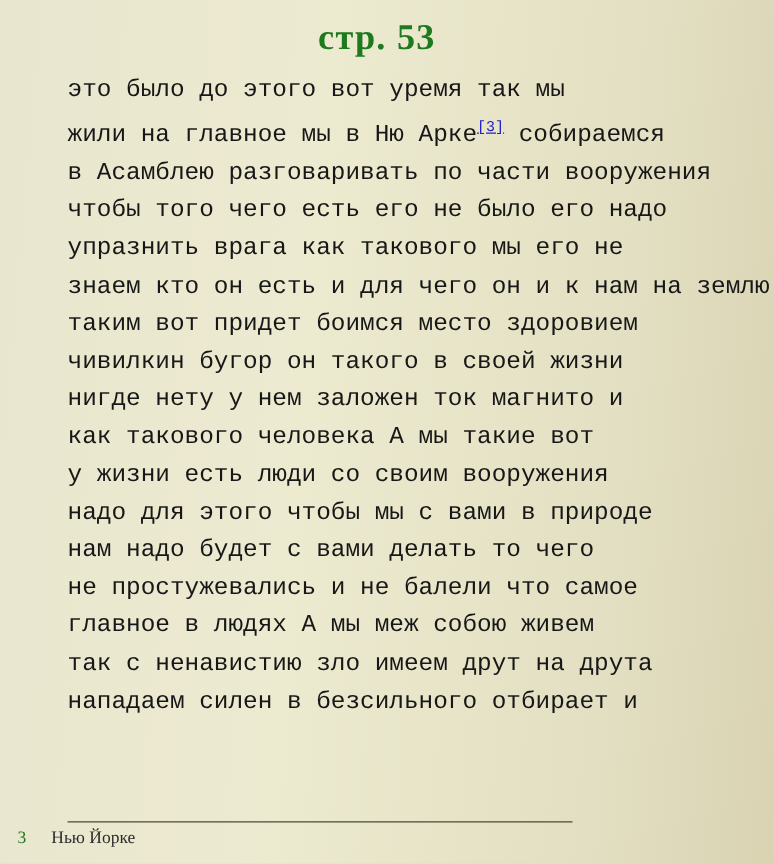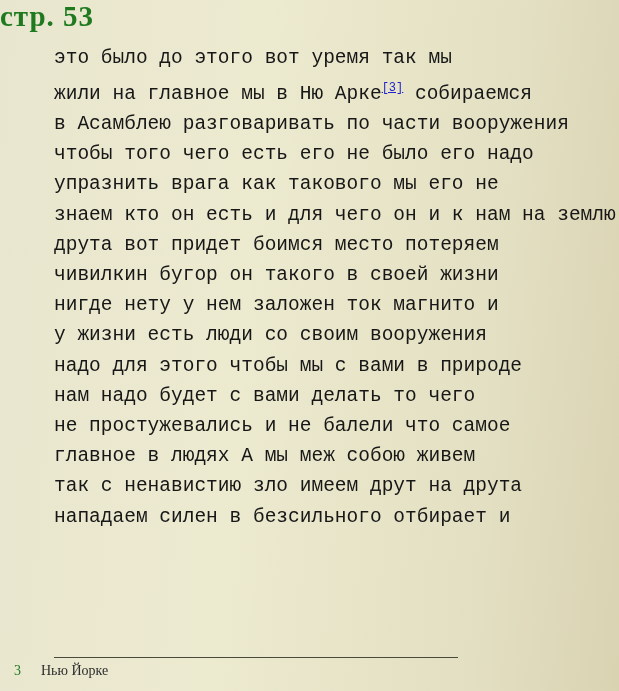--- a/index.html
+++ b/index.html
@@ -17,24 +17,26 @@
   .page {
     position: absolute;
     left: 0;
     top: 0;
     width: 619px;
     height: 691px;
     box-sizing: border-box;
     background: linear-gradient(95deg, #e9e6cf 0%, #eceacf 40%, #e3dfc2 78%, #d9d3b2 100%);
   }
   .page-title {
+    text-align: center;
     color: #1f7a1f;
     font-weight: bold;
     font-size: 29px;
     letter-spacing: 1px;
+    padding-top: 14px;
     margin: 0 16px 10px 0;
     font-family: "Liberation Serif", serif;
   }
   .body-text {
     margin: 0 34px 0 54px;
     font-size: 19.5px;
     line-height: 30.2px;
     color: #171717;
     font-family: Liberation Mono, monospace;
   }
@@ -85,23 +87,24 @@
 
   <h1 class="page-title">стр. 53</h1>
 
   <div class="body-text">
     <div class="line">это было до этого вот уремя так мы</div>
     <div class="line"><span>жили на главное мы в Ню Арке</span><span class="footnote-ref">[3]</span> <span>собираемся</span></div>
     <div class="line">в Асамблею разговаривать по части вооружения</div>
     <div class="line">чтобы того чего есть его не было его надо</div>
     <div class="line">упразнить врага как такового мы его не</div>
     <div class="line">знаем кто он есть и для чего он и к нам на землю</div>
-    <div class="line">друта вот придет боимся место потеряем</div>
+    <div class="line">таким вот придет боимся место здоровием</div>
     <div class="line">чивилкин бугор он такого в своей жизни</div>
     <div class="line">нигде нету у нем заложен ток магнито и</div>
+    <div class="line">как такового человека А мы такие вот</div>
     <div class="line">у жизни есть люди со своим вооружения</div>
     <div class="line">надо для этого чтобы мы с вами в природе</div>
     <div class="line">нам надо будет с вами делать то чего</div>
     <div class="line">не простужевались и не балели что самое</div>
     <div class="line">главное в людях А мы меж собою живем</div>
     <div class="line">так с ненавистию зло имеем друт на друта</div>
     <div class="line">нападаем силен в безсильного отбирает и</div>
   </div>
 
   <div class="footer">

